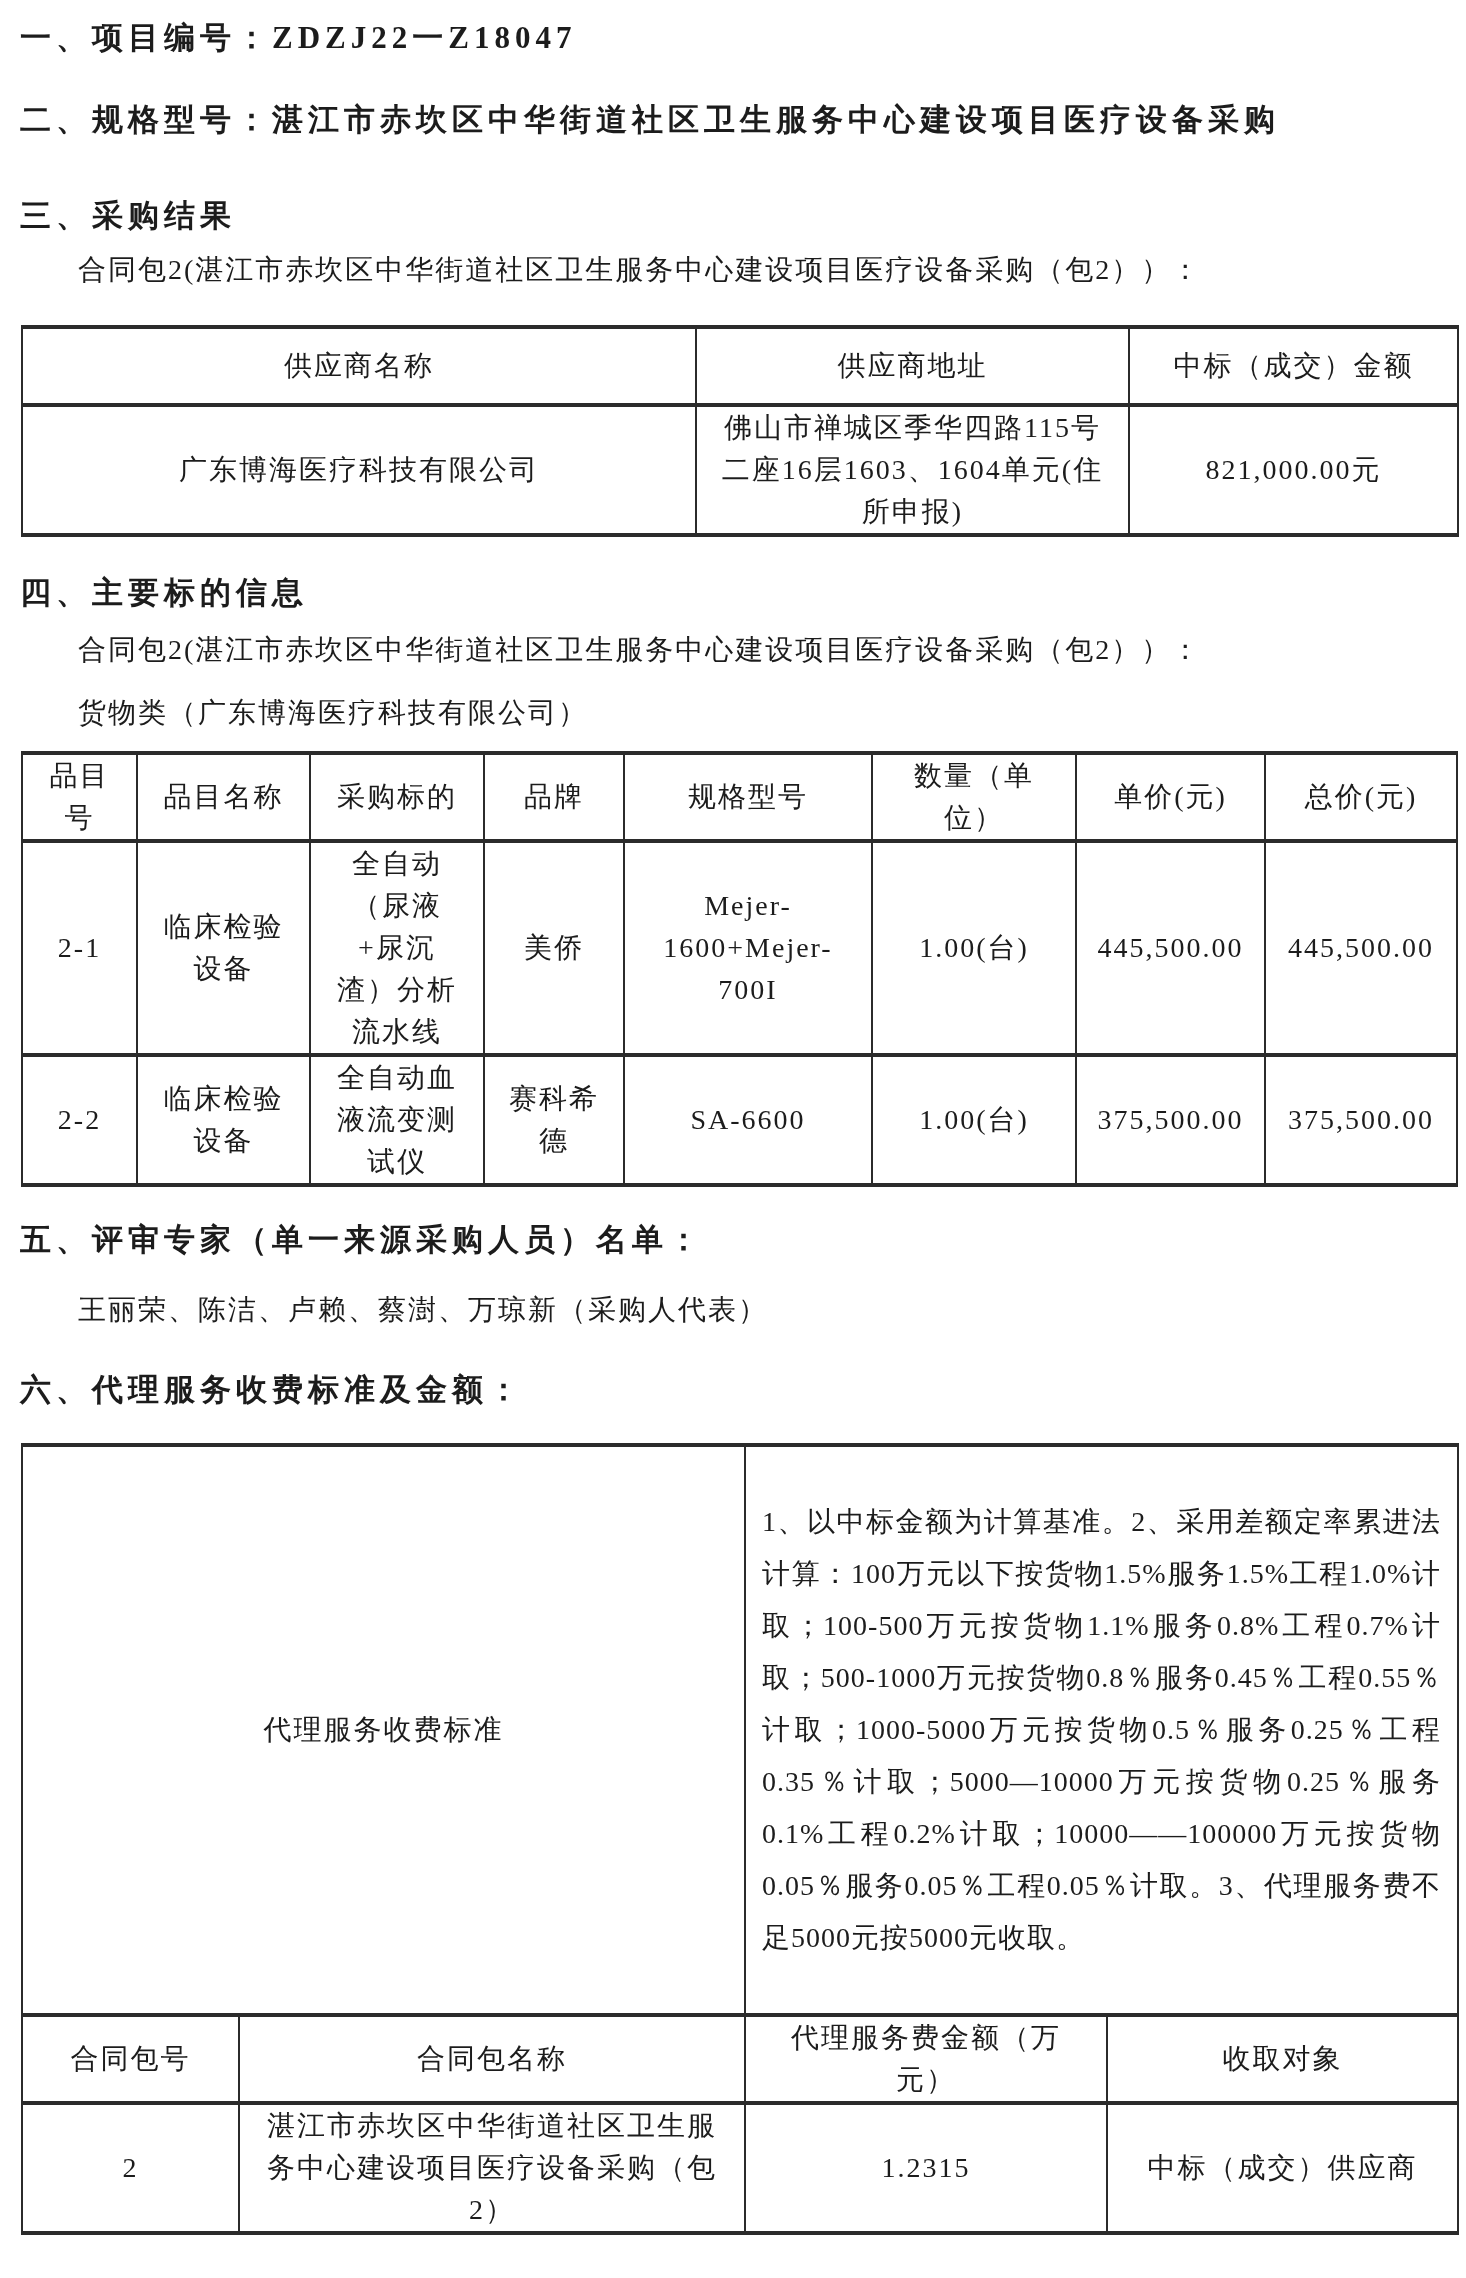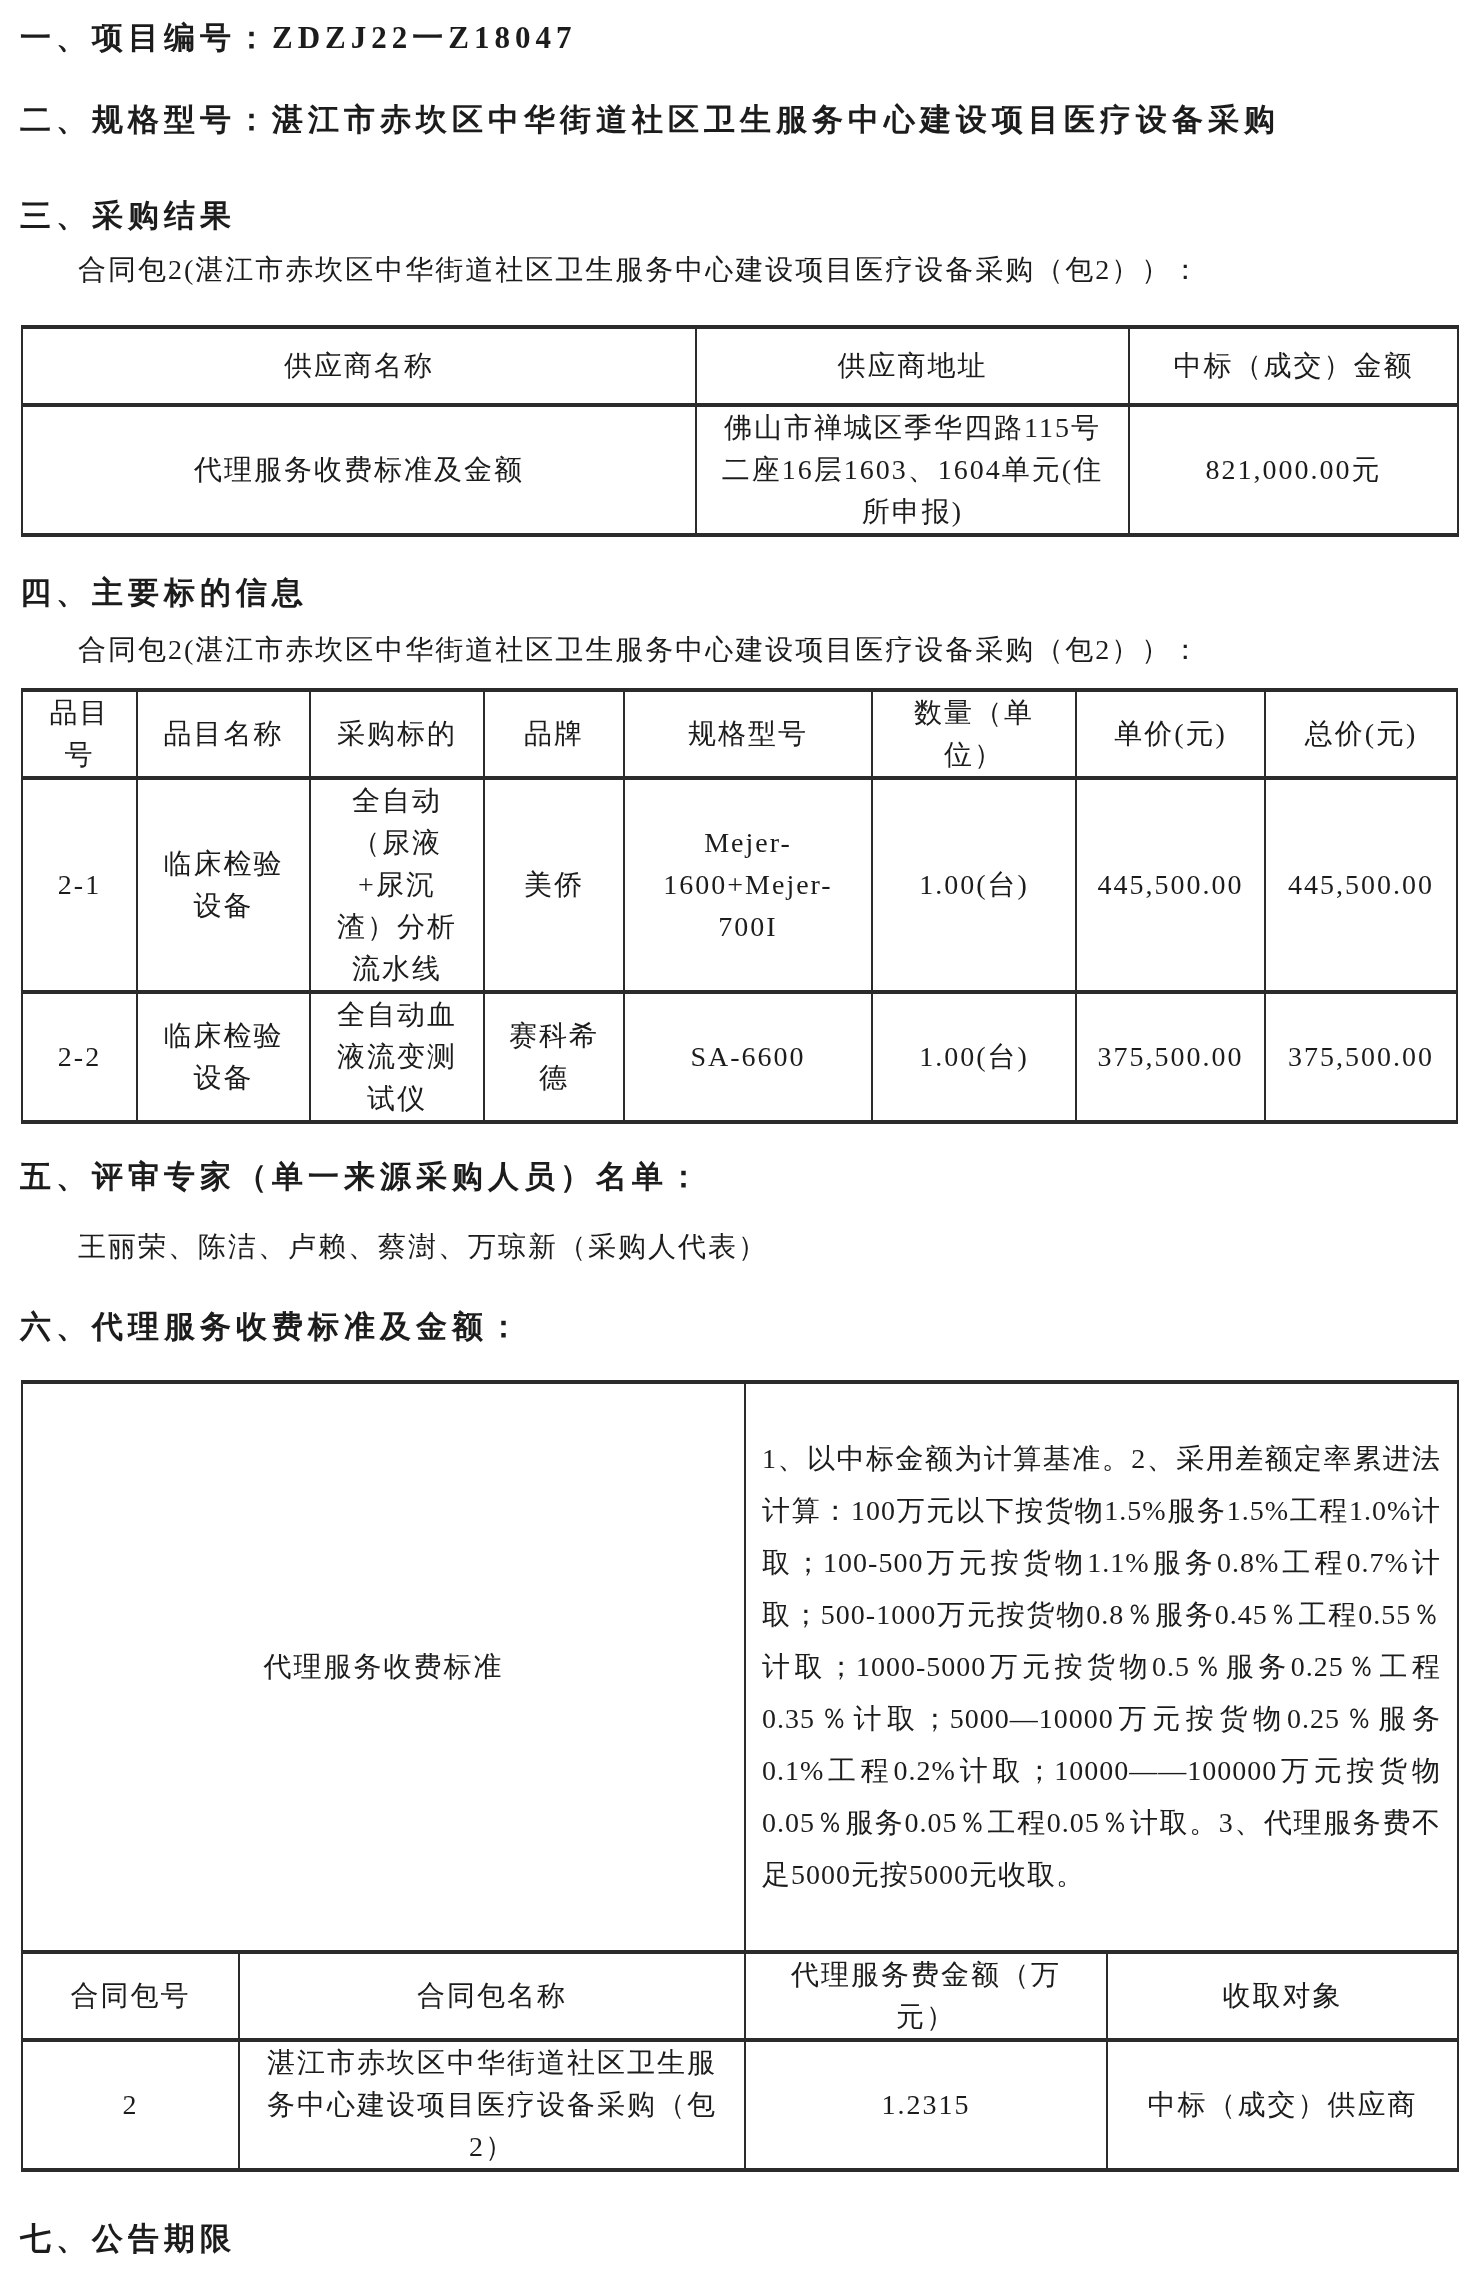--- a/index.html
+++ b/index.html
@@ -110,31 +110,32 @@
         <col style="width:433px">
         <col style="width:329px">
     </colgroup>
     <tbody>
         <tr class="hrow">
       <td>供应商名称</td>
       <td>供应商地址</td>
       <td>中标（成交）金额</td>
     </tr>
     <tr class="drow">
-      <td>代理服务收费标准及金额</td>
+      <td>广东博海医疗科技有限公司</td>
       <td>佛山市禅城区季华四路115号二座16层1603、1604单元(住所申报)</td>
       <td class="num">821,000.00元</td>
     </tr>
   </tbody>
     </table>
 
   <div id="b6" class="sec-title">四、主要标的信息</div>
 
   <div id="b7" class="para">合同包2(湛江市赤坎区中华街道社区卫生服务中心建设项目医疗设备采购（包2））：</div>
 
+  <div id="b8" class="para">货物类（广东博海医疗科技有限公司）</div>
 
   <table id="b9" class="grid t2">
     <colgroup>
       <col style="width:115px">
         <col style="width:173px">
         <col style="width:174px">
         <col style="width:140px">
       <col style="width:248px">
         <col style="width:204px">
         <col style="width:189px">

